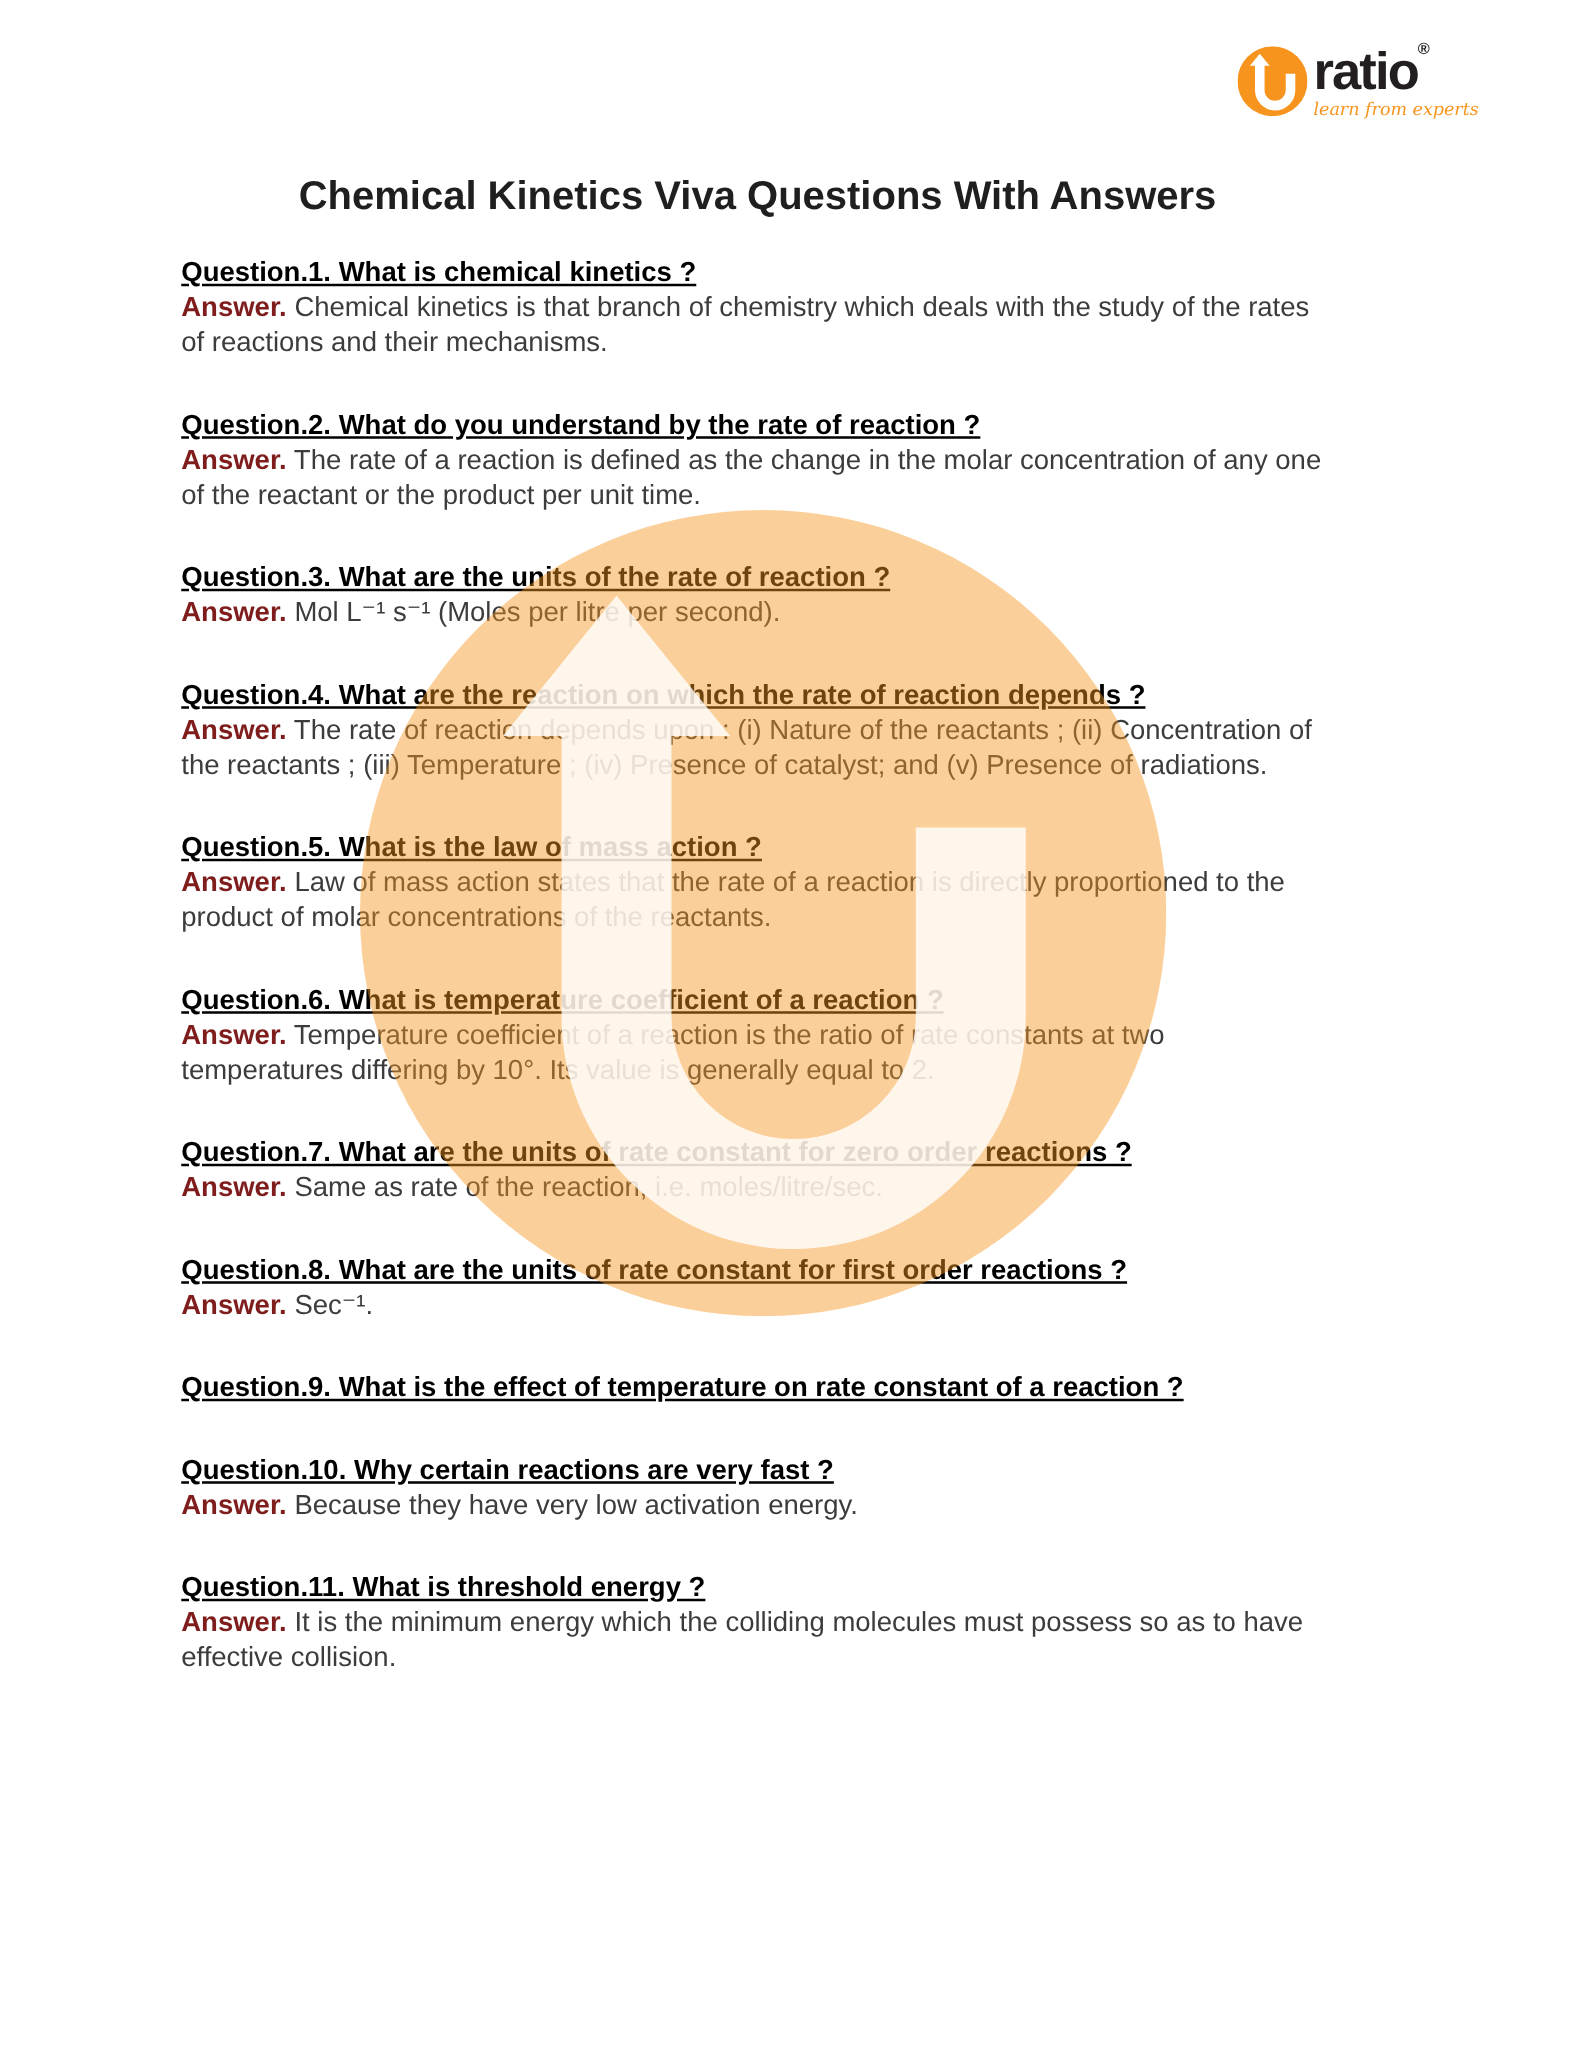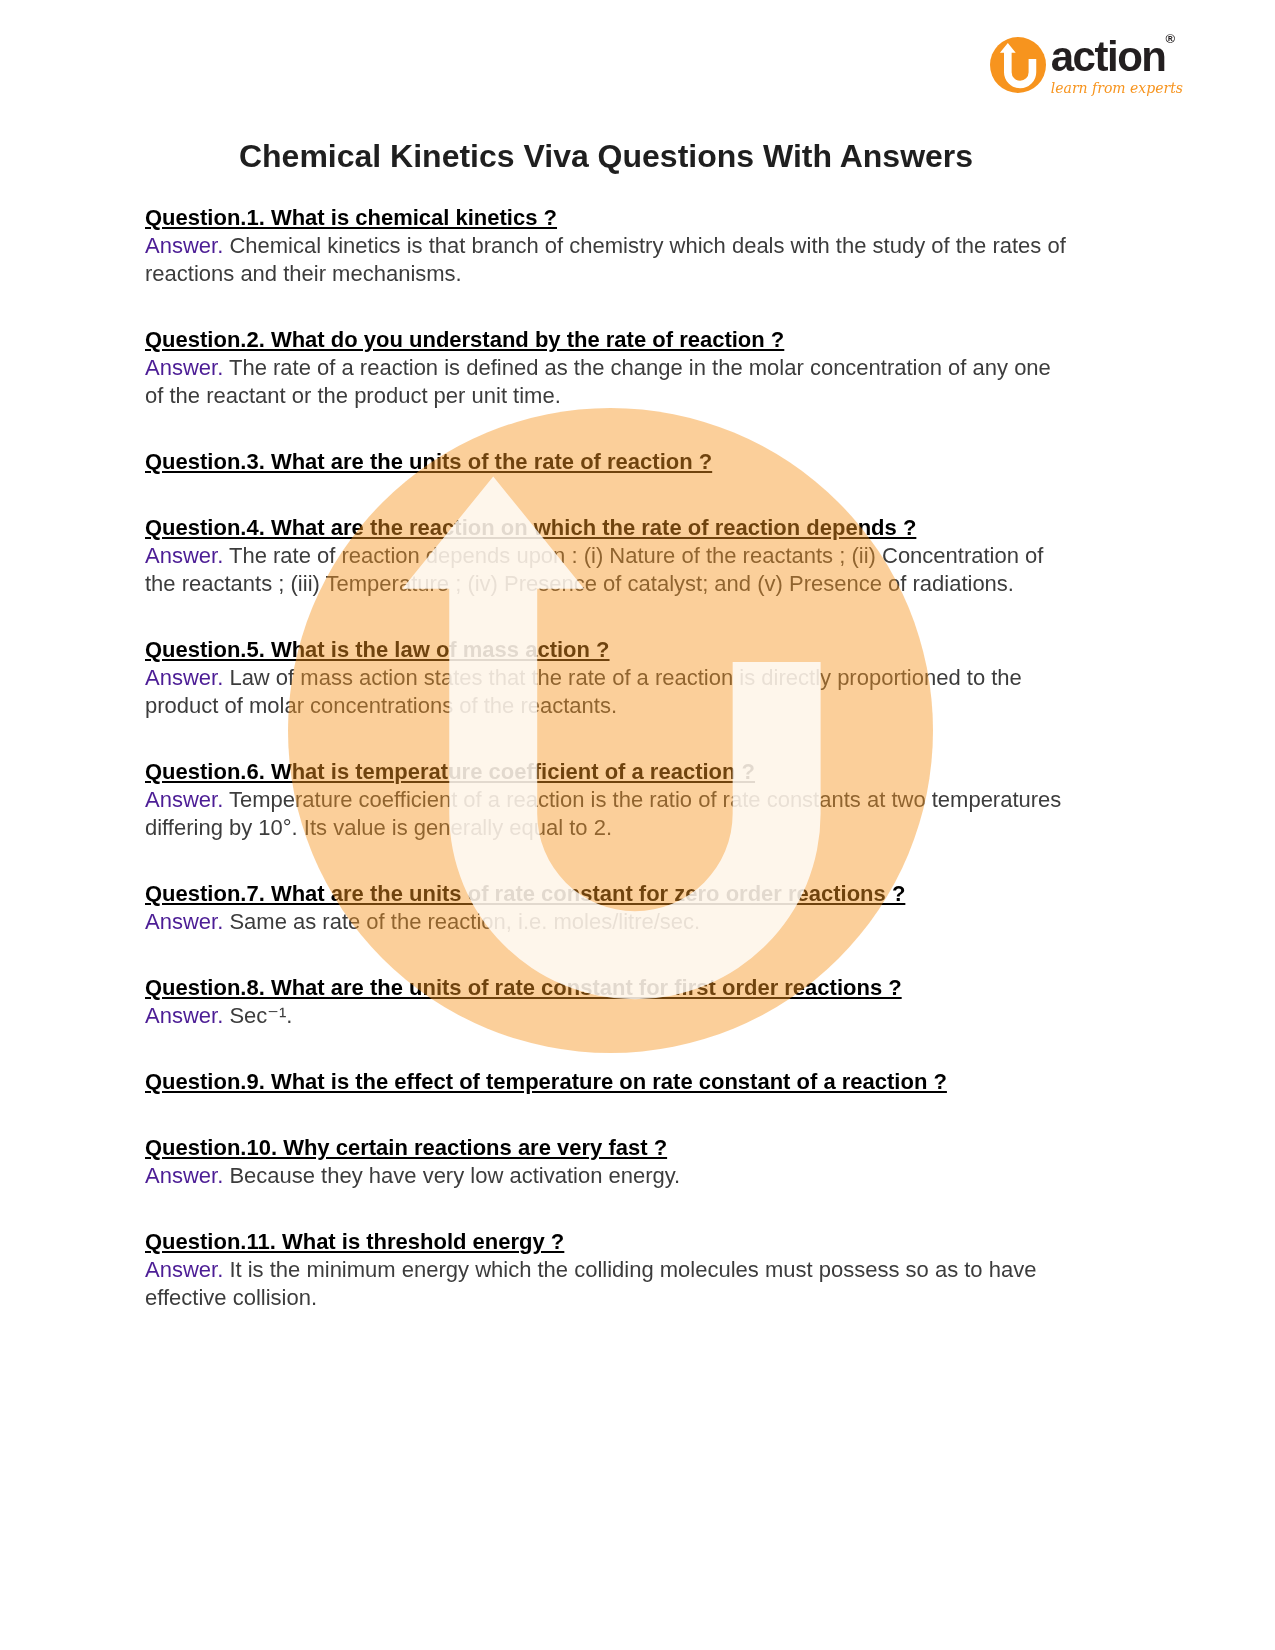--- a/index.html
+++ b/index.html
@@ -55,21 +55,21 @@
   .title {
     font-size:32px;
     font-weight:bold;
     color:#1f1f1f;
     text-align:center;
     margin-bottom:29px;
   }
   .qa { margin-bottom:38px; font-size:22px; line-height:28px; }
   .qa .q { font-weight:bold; color:#000000;text-decoration:underline; }
   .qa .a { color:#3c3c3c; }
-  .qa .alabel { font-weight:normal; color:#4c1d95; }
+  .qa .alabel { font-weight:bold; color:#7f1d1d; }
 
   
   .watermark {
     position:absolute;
     left:288px;
     top:408px;
     width:645px;
     height:645px;
     z-index:2;
     pointer-events:none;
@@ -80,41 +80,42 @@
 
 <div class="page">
 
   <div class="brand">
     <svg class="brand-icon" viewBox="0 0 660 660" xmlns="http://www.w3.org/2000/svg">
       <circle cx="330" cy="330" r="330" fill="#F7941E"></circle>
       <path d="M210 70 L303 185 L255 185 L255 415 A100 100 0 0 0 455 415 L455 260 L545 260 L545 415 A190 190 0 0 1 165 415 L165 185 L117 185 Z" fill="#ffffff"></path>
     </svg>
     <div class="brand-right">
       <div>
-        <span class="brand-word">action</span><span class="brand-reg">®</span>
+        <span class="brand-word">ratio</span><span class="brand-reg">®</span>
       </div>
       <div class="brand-tagline">learn from experts</div>
     </div>
   </div>
 
   <div class="content">
     <h1 class="title">Chemical Kinetics Viva Questions With Answers</h1>
 
     <section class="qa">
       <div class="q">Question.1. What is chemical kinetics ?</div>
       <div class="a"><span class="alabel">Answer.</span> <span>Chemical kinetics is that branch of chemistry which deals with the study of the rates of reactions and their mechanisms.</span></div>
     </section>
 
     <section class="qa">
       <div class="q">Question.2. What do you understand by the rate of reaction ?</div>
       <div class="a"><span class="alabel">Answer.</span> <span>The rate of a reaction is defined as the change in the molar concentration of any one of the reactant or the product per unit time.</span></div>
     </section>
 
     <section class="qa">
       <div class="q">Question.3. What are the units of the rate of reaction ?</div>
+      <div class="a"><span class="alabel">Answer.</span> <span>Mol L⁻¹ s⁻¹ (Moles per litre per second).</span></div>
     </section>
 
     <section class="qa">
       <div class="q">Question.4. What are the reaction on which the rate of reaction depends ?</div>
       <div class="a"><span class="alabel">Answer.</span> <span>The rate of reaction depends upon : (i) Nature of the reactants ; (ii) Concentration of the reactants ; (iii) Temperature ; (iv) Presence of catalyst; and (v) Presence of radiations.</span></div>
     </section>
 
     <section class="qa">
       <div class="q">Question.5. What is the law of mass action ?</div>
       <div class="a"><span class="alabel">Answer.</span> <span>Law of mass action states that the rate of a reaction is directly proportioned to the product of molar concentrations of the reactants.</span></div>

